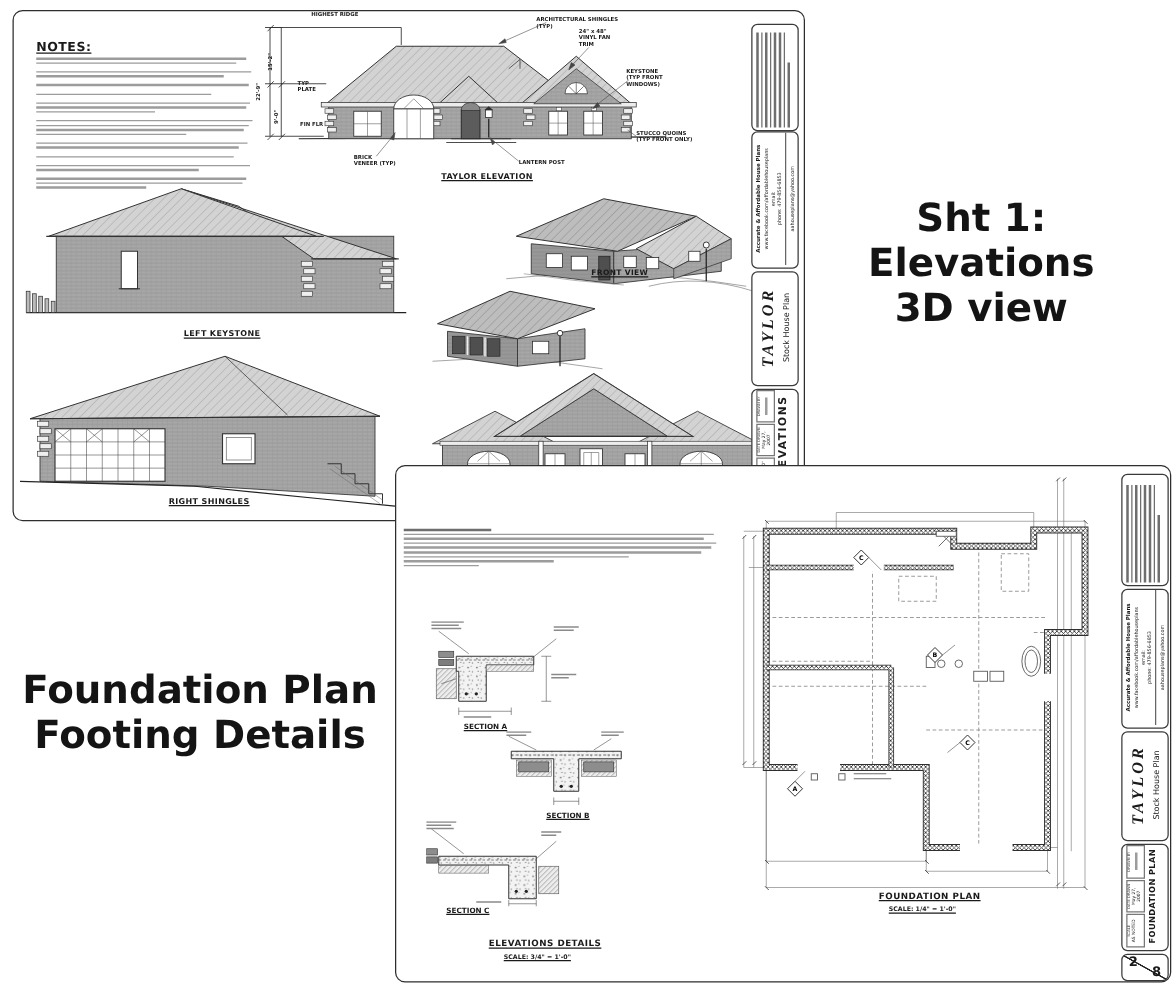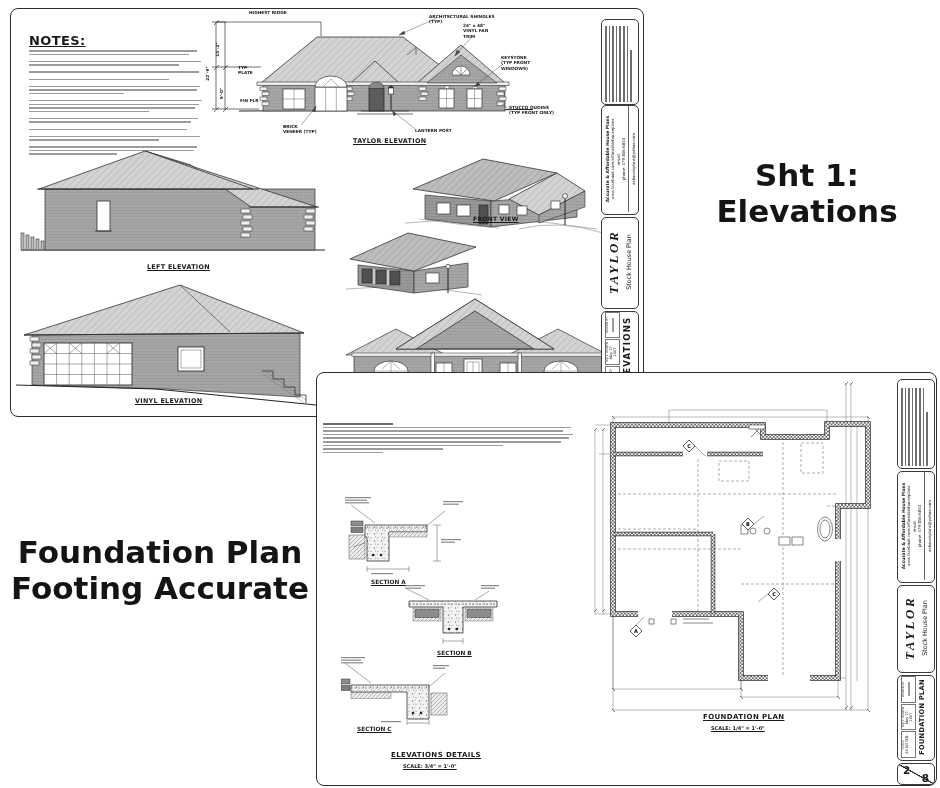--- a/index.html
+++ b/index.html
@@ -4,21 +4,21 @@
 <style>
   html,body{margin:0;padding:0;background:#fff;}
   #stage{position:relative;width:940px;height:788px;background:#fff;overflow:hidden;
          font-family:"DejaVu Sans","Liberation Sans",sans-serif;color:#1a1a1a;}
   .sheet{position:absolute;background:#fff;border:1.4px solid #2e2e2e;border-radius:8px;}
   .abs{position:absolute;}
   .call{position:absolute;font-size:4.3px;line-height:1.25;font-weight:600;white-space:nowrap;}
   .vt{position:absolute;font-size:6.4px;font-weight:700;text-decoration:underline;letter-spacing:.3px;white-space:nowrap;}
   .vdim{position:absolute;font-size:4.3px;font-weight:600;transform:rotate(-90deg);transform-origin:center;white-space:nowrap;}
   .notes{position:absolute;}
-  .notes-h{font-size:13px;font-weight:700;text-decoration:underline;letter-spacing:.4px;display:block;margin-bottom:2px;}
+  .notes-h{font-size:10px;font-weight:700;text-decoration:underline;letter-spacing:.4px;display:block;margin-bottom:2px;}
   .skel{height:1.5px;background:#9c9c9c;margin-top:2.1px;}
   .skel.dark{background:#6e6e6e;}
   .gap{height:3.5px;}
   .strip{position:absolute;width:38px;}
   .strip-box{position:absolute;left:0;width:36px;border:1px solid #3a3a3a;border-radius:5px;background:#fff;overflow:hidden;}
   .rot{position:absolute;left:1px;top:0;height:32px;transform-origin:0 0;transform:rotate(-90deg) translateX(-100%);}
   .c-company{font-size:4.4px;font-weight:700;text-align:center;margin-top:2px;line-height:1.2;}
   .c-line{font-size:3.9px;text-align:center;margin-top:1.1px;line-height:1.1;}
   .c-mail{font-size:3.9px;text-align:center;margin-top:2px;border-top:.5px solid #666;padding-top:1.4px;}
   .brand{font-family:"Liberation Serif","DejaVu Serif",serif;font-style:italic;font-weight:700;
@@ -337,22 +337,22 @@
     <div class="call" style="left:227px;top:56px">
       <span>TYP</span><br><span>PLATE</span>
     </div>
     <span class="call" style="left:229px;top:89px">FIN FLR</span>
     <span class="vdim" style="left:199px;top:38px">15'-2"</span>
     <span class="vdim" style="left:189px;top:62px">22'-9"</span>
     <span class="vdim" style="left:205px;top:82px">9'-0"</span>
 
     <span class="vt" style="left:342px;top:128px">TAYLOR ELEVATION</span>
     <span class="vt" style="left:462px;top:206px;font-size:6px">FRONT VIEW</span>
-    <span class="vt" style="left:136px;top:254px">LEFT ELEVATION</span>
-    <span class="vt" style="left:124px;top:388px">VINYL ELEVATION</span>
+    <span class="vt" style="left:136px;top:254px">LEFT KEYSTONE</span>
+    <span class="vt" style="left:124px;top:388px">RIGHT SHINGLES</span>
     <span class="vt" style="left:430px;top:392px">REAR ELEVATION</span>
 
     <div class="strip" style="left:590px;top:2px;height:403px">
       <div class="strip-box" style="top:8px;height:84px">
         <div class="rot" style="width:82px">
           <div class="skel dark" style="width:76px"></div>
             <div class="skel dark" style="width:76px"></div>
             <div class="skel dark" style="width:76px"></div>
           <div class="skel dark" style="width:76px"></div>
             <div class="skel dark" style="width:76px"></div>
@@ -604,22 +604,23 @@
           <div class="panel-title small">FOUNDATION PLAN</div>
         </div>
       </div>
       <div class="strip-box sheetno" style="top:388px;height:20px">
         <span class="no-top">2</span>
         <span class="no-bot">8</span>
       </div>
     </div>
   </div>
 
-  <div class="big-label" style="left:677px;top:157px;width:260px">
+  <div class="big-label" style="left:655px;top:157px;width:260px">
     <div>Sht 1:</div>
     <div>Elevations</div>
+    <div>3D view</div>
   </div>
   <div class="big-label" style="left:10px;top:534px;width:300px">
     <div>Foundation Plan</div>
-    <div>Footing Accurate</div>
+    <div>Footing Details</div>
   </div>
 
 </div>
 
 </body></html>

